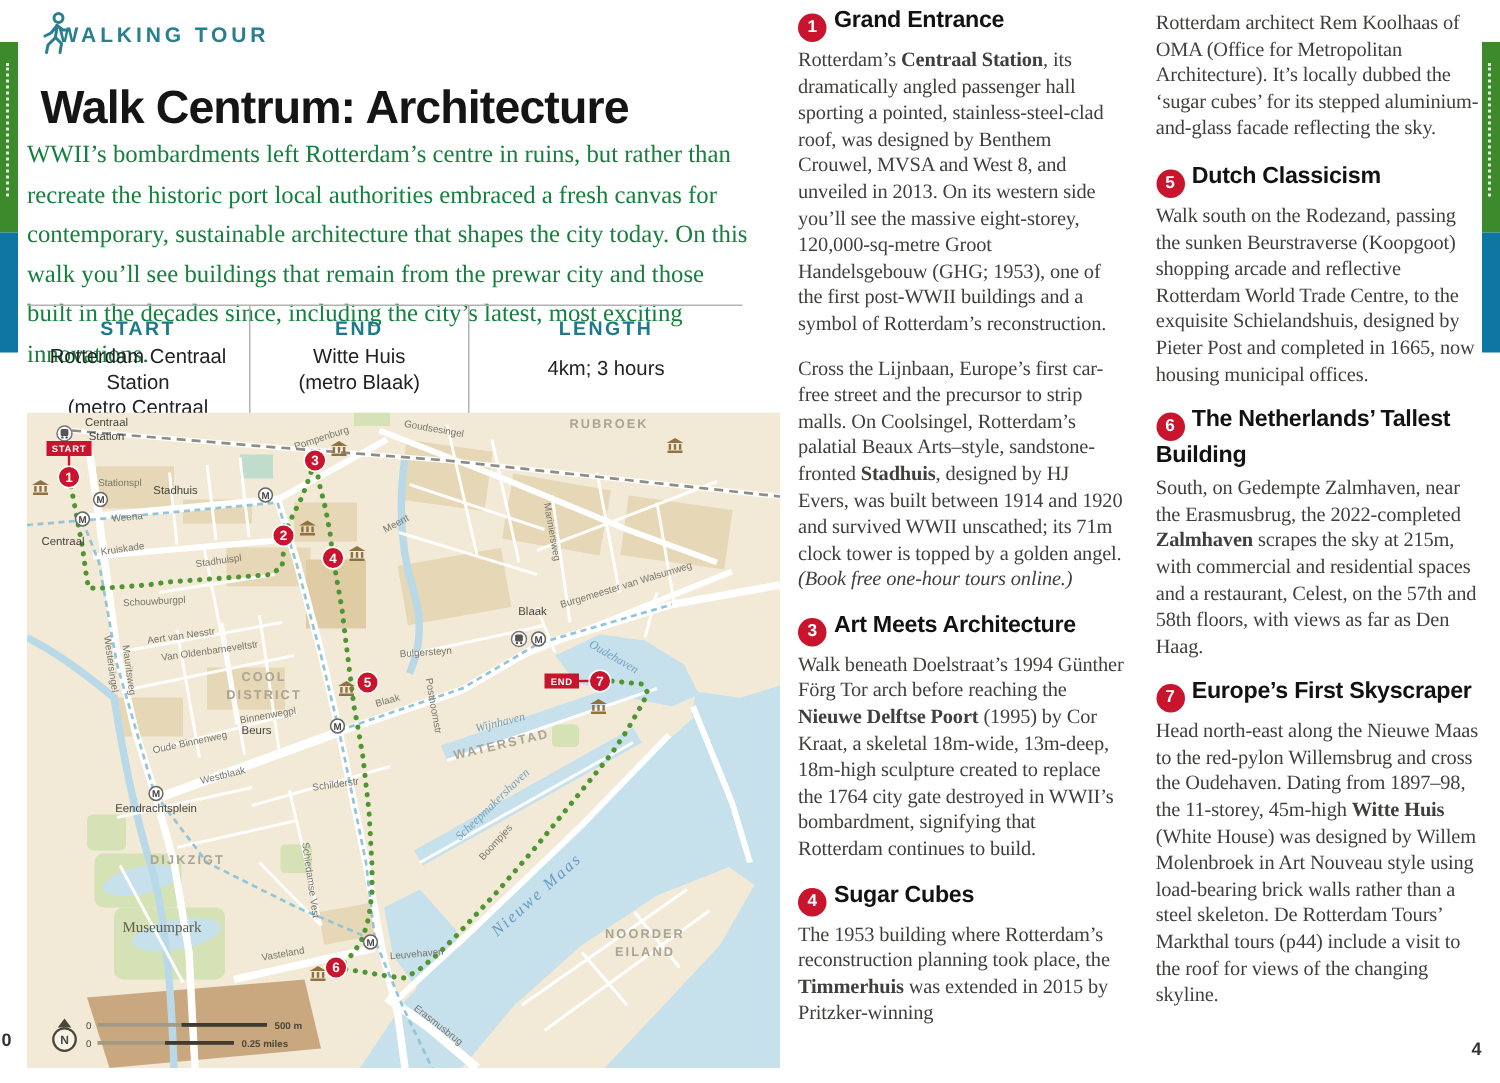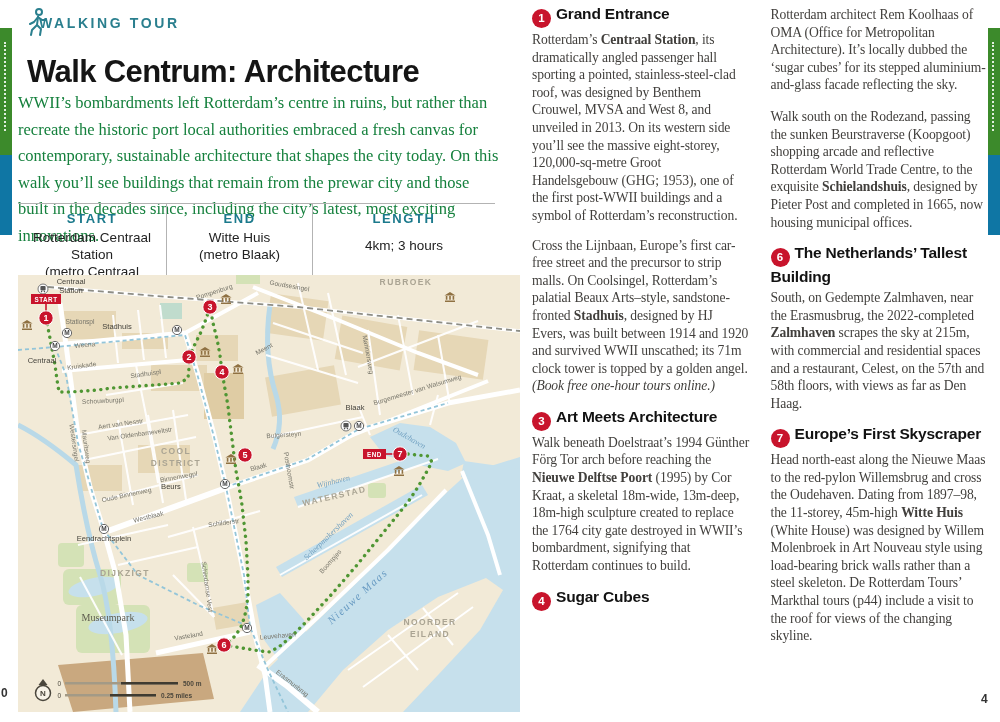--- a/index.html
+++ b/index.html
@@ -386,26 +386,28 @@
     </div>
     <div class="item">
       <div class="body-text"><span>Cross the Lijnbaan, Europe’s first car-free street and the precursor to strip malls. On Coolsingel, Rotterdam’s palatial Beaux Arts–style, sandstone-fronted </span><span style="font-weight: bold;">Stadhuis</span><span>, designed by HJ Evers, was built between 1914 and 1920 and survived WWII unscathed; its 71m clock tower is topped by a golden angel. </span><span style="font-style: italic;">(Book free one-hour tours online.)</span></div>
     </div>
     <div class="item">
       <div class="item-head"><span class="badge">3</span><span class="item-title">Art Meets Architecture</span></div>
       <div class="body-text"><span>Walk beneath Doelstraat’s 1994 Günther Förg Tor arch before reaching the </span><span style="font-weight: bold;">Nieuwe Delftse Poort</span><span> (1995) by Cor Kraat, a skeletal 18m-wide, 13m-deep, 18m-high sculpture created to replace the 1764 city gate destroyed in WWII’s bombardment, signifying that Rotterdam continues to build.</span></div>
     </div>
     <div class="item">
       <div class="item-head"><span class="badge">4</span><span class="item-title">Sugar Cubes</span></div>
+      <div class="body-text"><span>The 1953 building where Rotterdam’s reconstruction planning took place, the </span><span style="font-weight: bold;">Timmerhuis</span><span> was extended in 2015 by Pritzker-winning</span></div>
     </div>
   </div>
   <div class="tcol">
     <div class="body-text cont"><span>Rotterdam architect Rem Koolhaas of OMA (Office for Metropolitan Architecture). It’s locally dubbed the ‘sugar cubes’ for its stepped aluminium-and-glass facade reflecting the sky.</span></div>
     <div class="item">
-      <div class="body-text"><span>Walk south on the Rodezand, passing the sunken Beurstraverse (Koopgoot) shopping arcade and reflective Rotterdam World Trade Centre, to the exquisite </span><span style="font-weight: bold;">Schielandshuis</span><span>, designed by Pieter Post and completed in 1665, now housing municipal offices.</span></div>
+      <div class="item-head"><span class="badge">5</span><span class="item-title">Dutch Classicism</span></div>
+      <div class="body-text"><span>Walk south on the Rodezand, passing the sunken Beurstraverse (Koopgoot) shopping arcade and reflective Rotterdam World Trade Centre, to the exquisite </span><span style="font-weight: normal;">Schielandshuis</span><span>, designed by Pieter Post and completed in 1665, now housing municipal offices.</span></div>
     </div>
     <div class="item">
       <div class="item-head"><span class="badge">6</span><span class="item-title">The Netherlands’ Tallest Building</span></div>
       <div class="body-text"><span>South, on Gedempte Zalmhaven, near the Erasmusbrug, the 2022-completed </span><span style="font-weight: bold;">Zalmhaven</span><span> scrapes the sky at 215m, with commercial and residential spaces and a restaurant, Celest, on the 57th and 58th floors, with views as far as Den Haag.</span></div>
     </div>
     <div class="item">
       <div class="item-head"><span class="badge">7</span><span class="item-title">Europe’s First Skyscraper</span></div>
       <div class="body-text"><span>Head north-east along the Nieuwe Maas to the red-pylon Willemsbrug and cross the Oudehaven. Dating from 1897–98, the 11-storey, 45m-high </span><span style="font-weight: bold;">Witte Huis</span><span> (White House) was designed by Willem Molenbroek in Art Nouveau style using load-bearing brick walls rather than a steel skeleton. De Rotterdam Tours’ Markthal tours (p44) include a visit to the roof for views of the changing skyline.</span></div>
     </div>
   </div>

